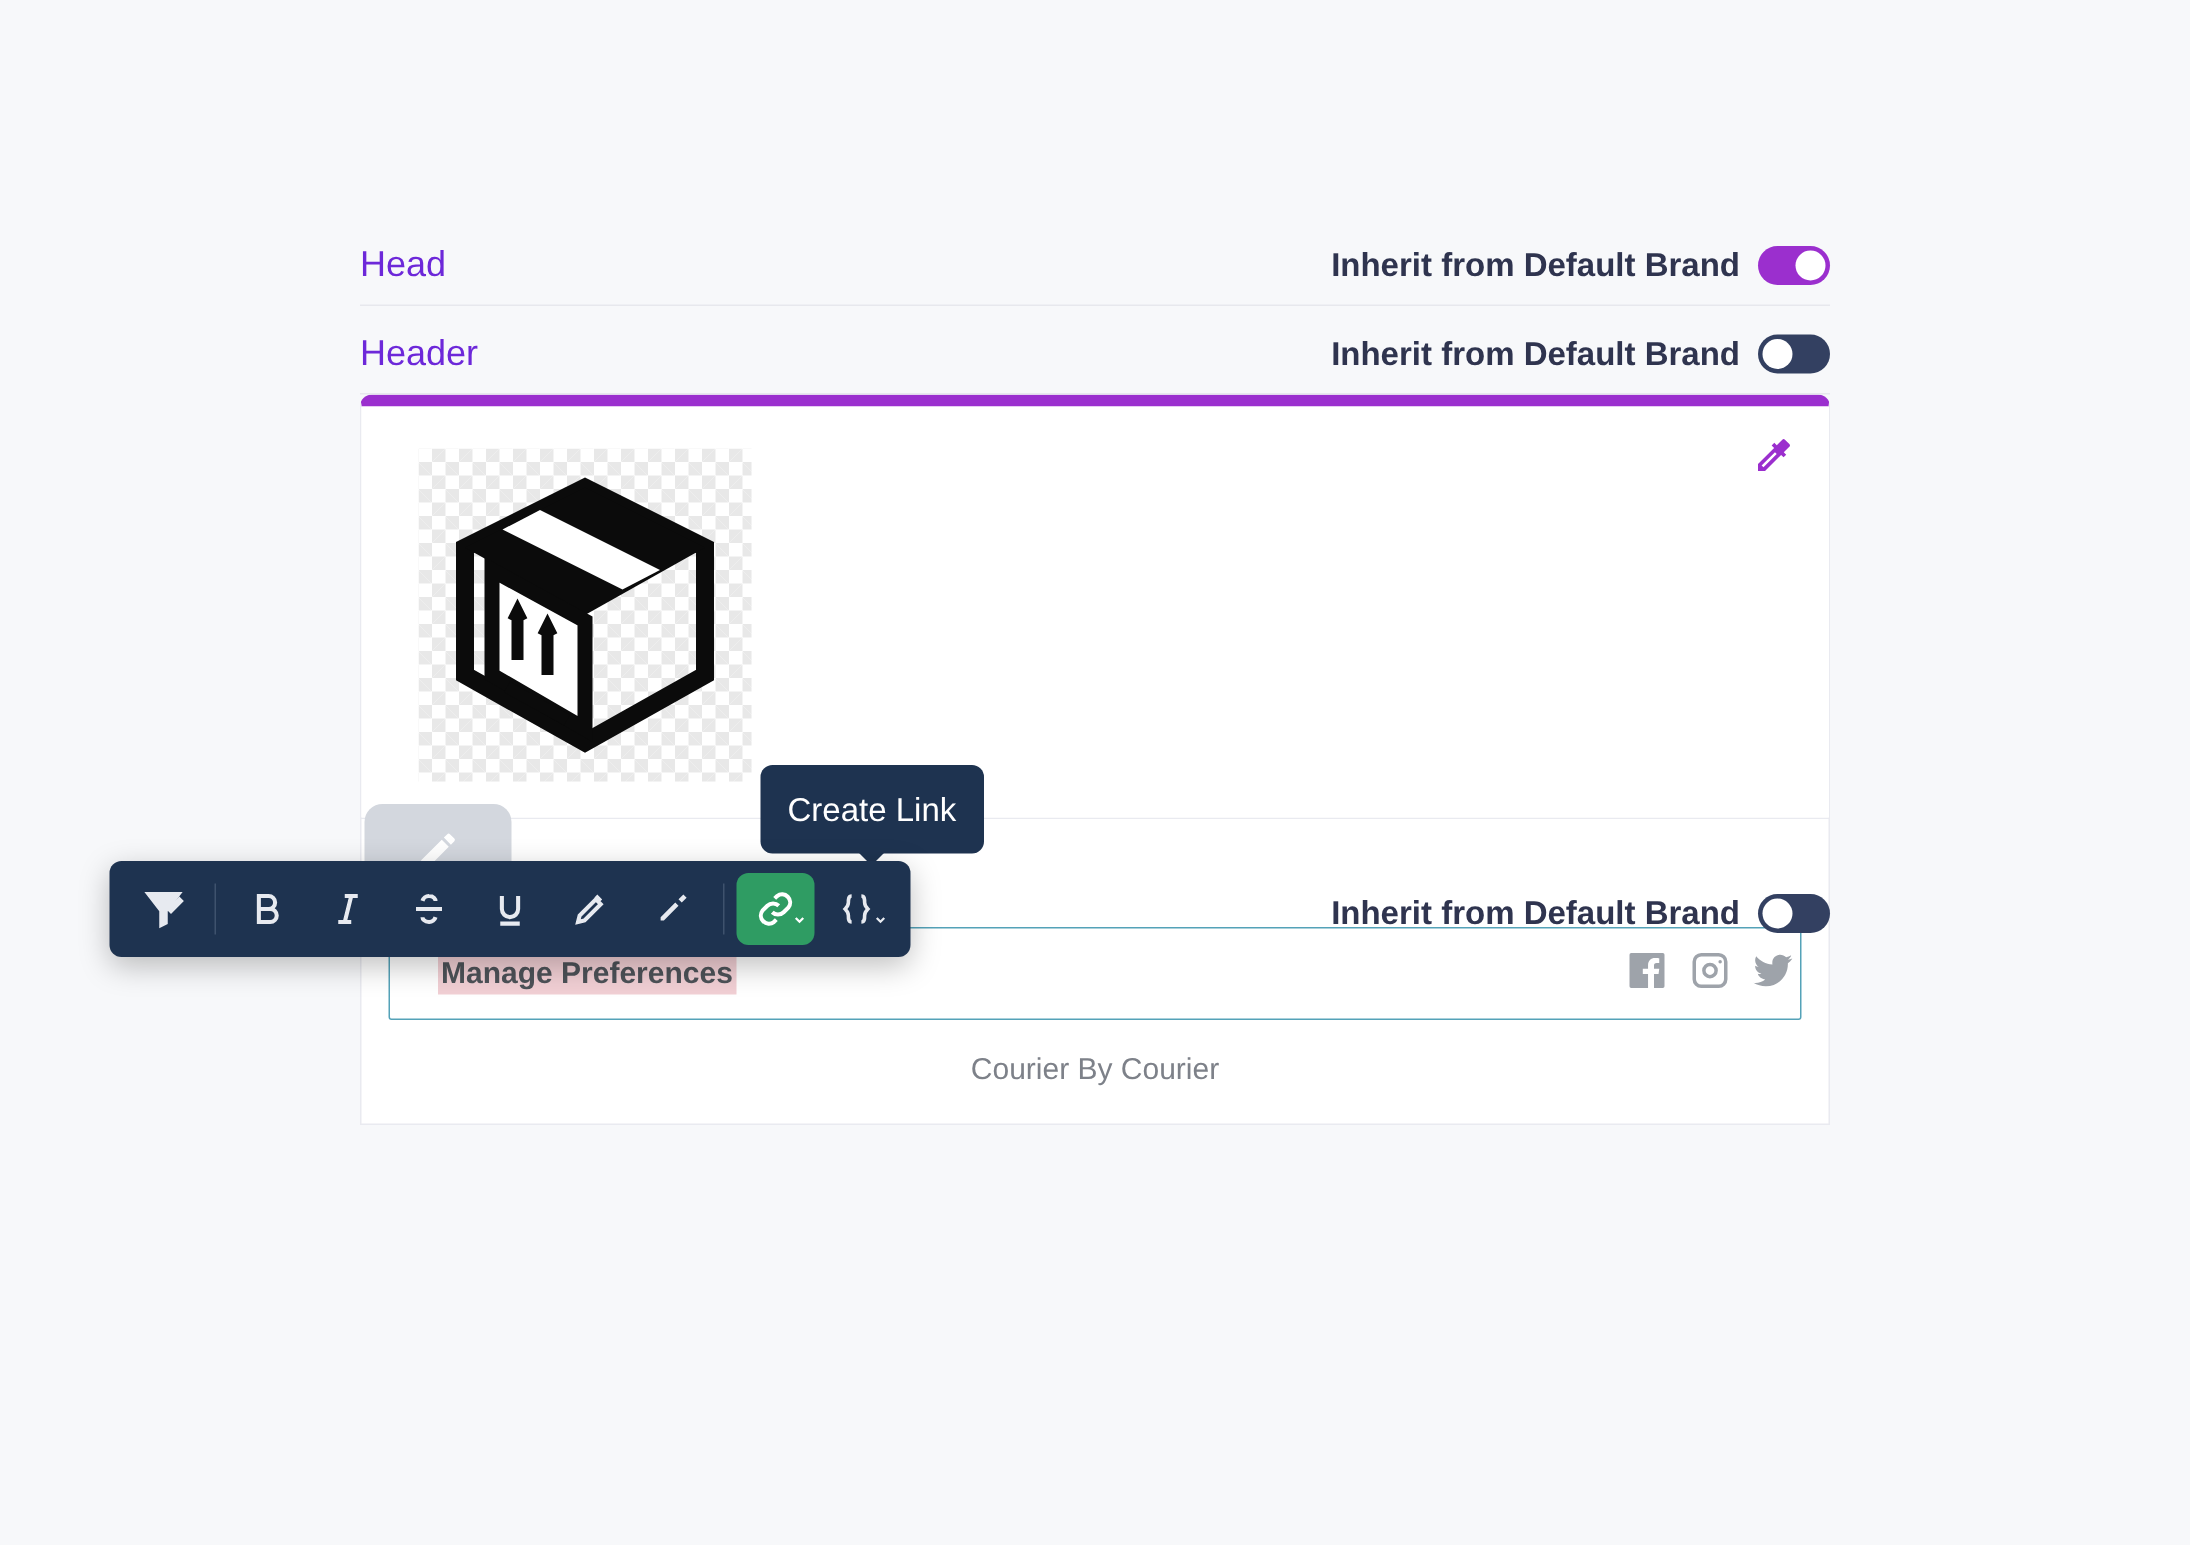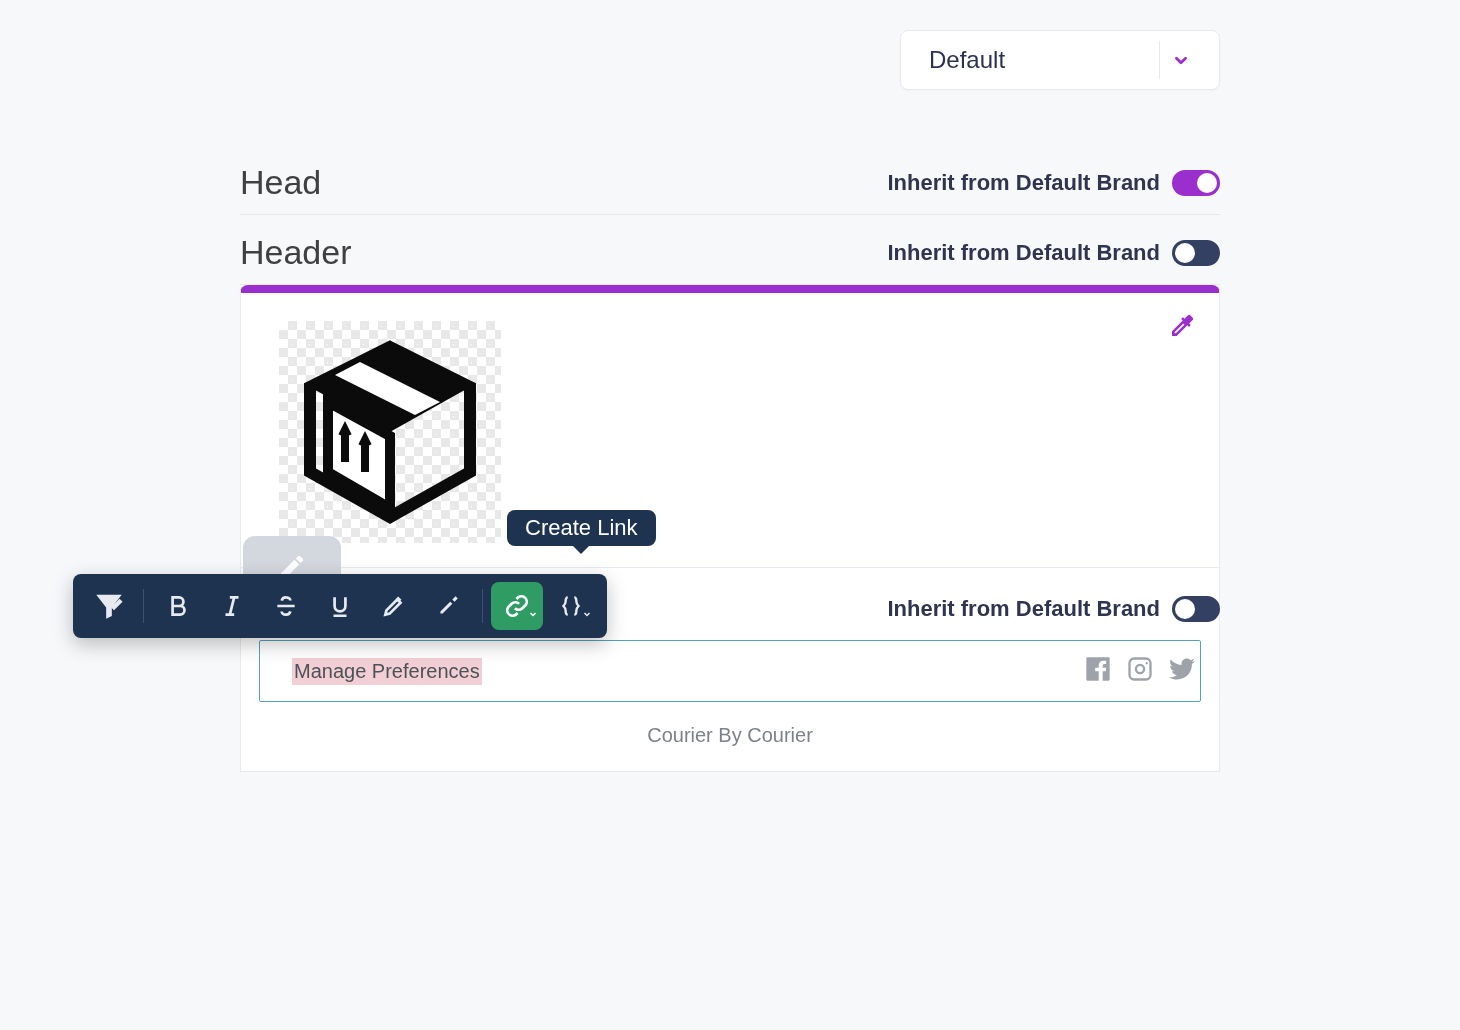--- a/index.html
+++ b/index.html
@@ -60,22 +60,22 @@
 
 .section-row {
   display: flex;
   align-items: center;
   justify-content: space-between;
   border-bottom: 1px solid #e7e8ed;
   padding: 18px 0 12px 0;
 }
 .section-row.first { margin-top: 115px; }
 .section-title {
-  color: #404040;
-  font-size: 34px;
+  color: #6d28d9;
+  font-size: 24px;
   font-weight: 500;
 }
 .inherit-wrap {
   display: flex;
   align-items: center;
   gap: 12px;
 }
 .inherit-label {
   color: #2f344f;
   font-size: 22px;
@@ -156,20 +156,21 @@
 }
 .footer-content {
   border: 1px solid #54a2b8;
   border-radius: 2px;
   height: 62px;
   display: flex;
   align-items:center;
   justify-content: space-between;
   padding: 0 4px 0 32px;
   margin-top: 62px;
+  font-weight: bold;
 }
 .footer-text {
   background: #f1cfd4;
   color: #4d5258;
   font-size: 20px;
   padding: 2px 2px;
 }
 .socials {
   display: flex;
   gap: 14px;
@@ -229,21 +230,21 @@
 
 .tooltip {
   position: absolute;
   left: 507px;
   top: 510px;
   background: #1e3350;
   color: #fff;
   font-size: 22px;
   font-weight: 500;
   border-radius: 8px;
-  height: 36px;
+  height: 59px;
   display: flex;
   align-items: center;
   padding: 0 18px;
 }
 .tooltip::after {
   content: "";
   position: absolute;
   bottom: -8px;
   left: 50%;
   transform: translateX(-50%);
@@ -266,28 +267,20 @@
   justify-content:center;
 }
 .pencil-btn svg { width: 30px; height: 30px; fill: #fff; }
 </style>
 </head>
 <body>
 
 <div class="canvas">
 
   <div class="template-type-wrap">
-    <div class="template-type-select">
-      <span class="value">Default</span>
-      <span class="chev">
-        <svg viewBox="0 0 24 24">
-            <path d="M7 10l5 5 5-5" fill="none" stroke="#9b2fce" stroke-width="3" stroke-linecap="round" stroke-linejoin="round"></path>
-          </svg>
-      </span>
-    </div>
   </div>
 
   <div class="section-row first">
     <div class="section-title">Head</div>
     <div class="inherit-wrap">
       <span class="inherit-label">Inherit from Default Brand</span>
       <div class="toggle on">
           <div class="knob"></div>
         </div>
     </div>

